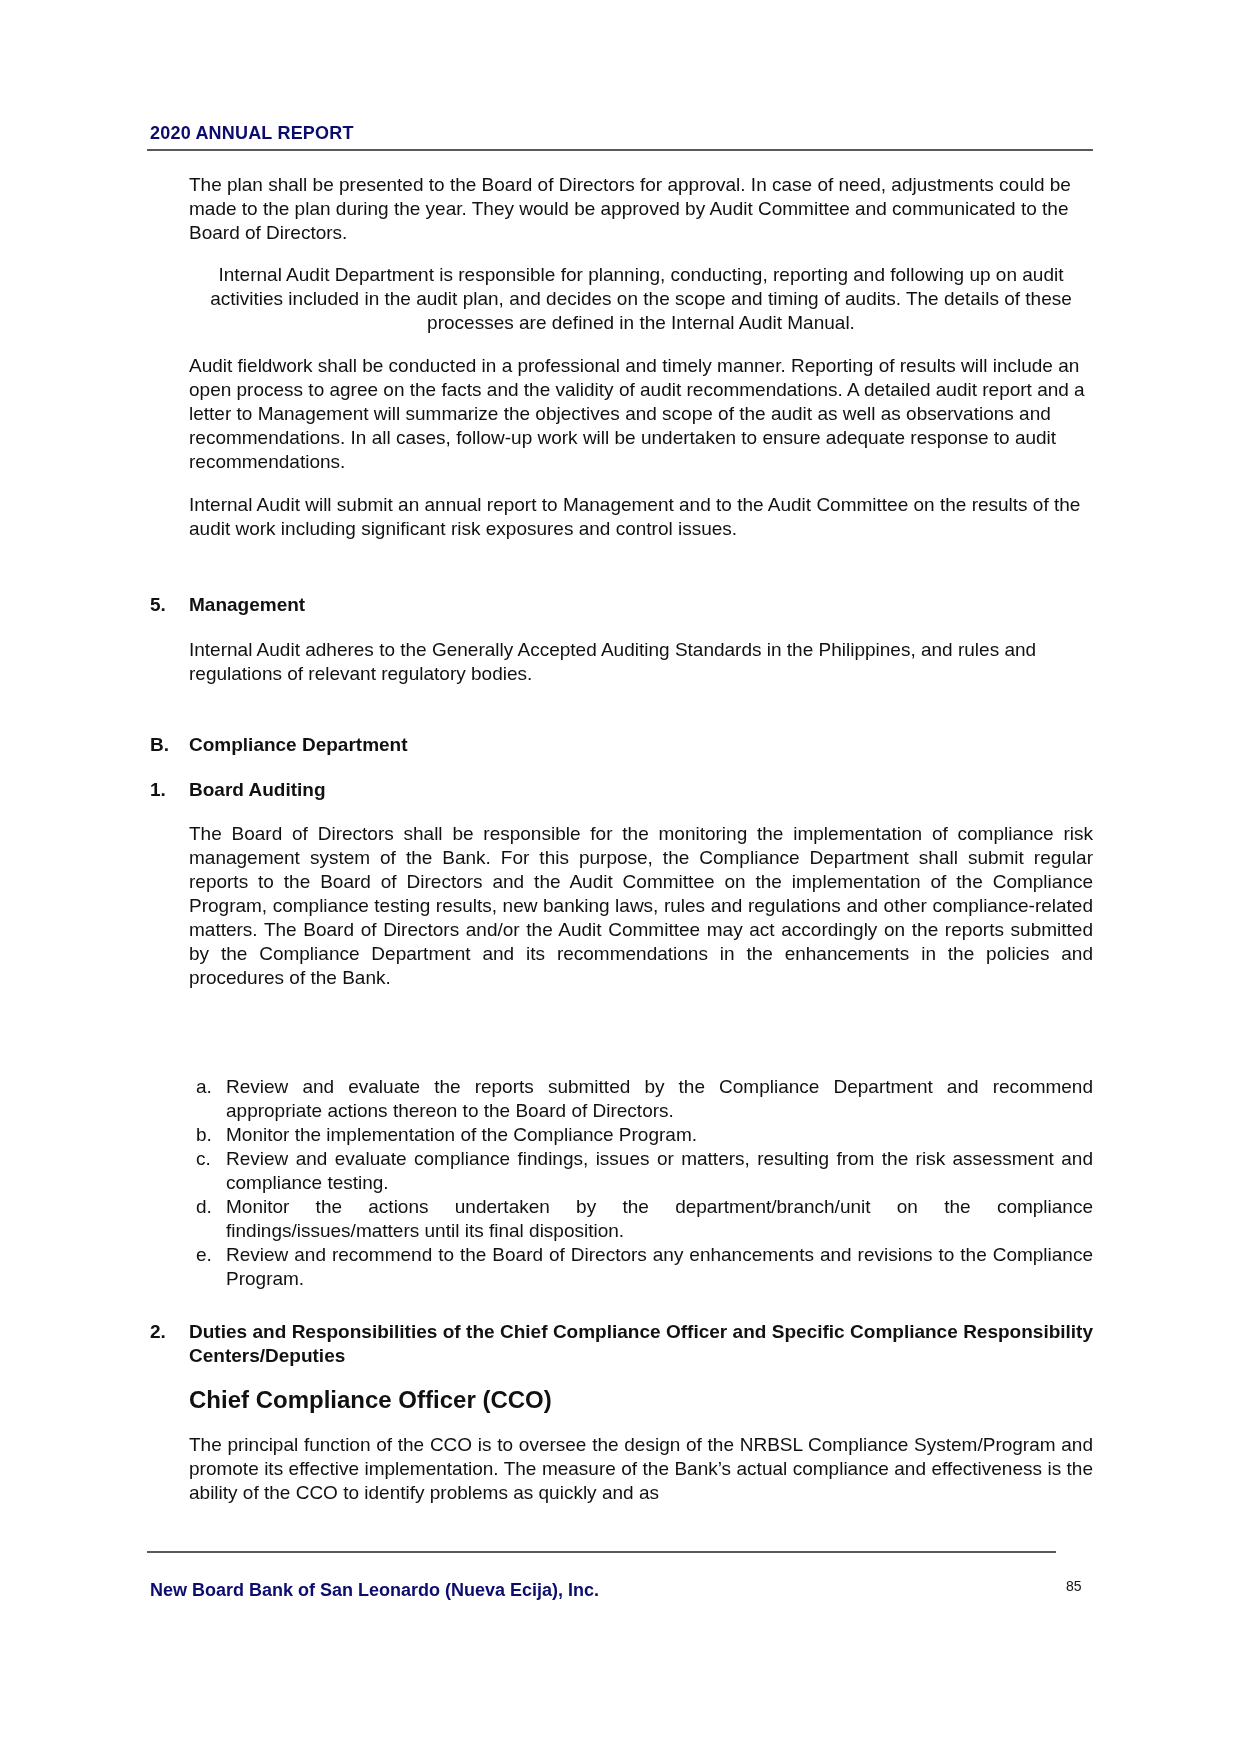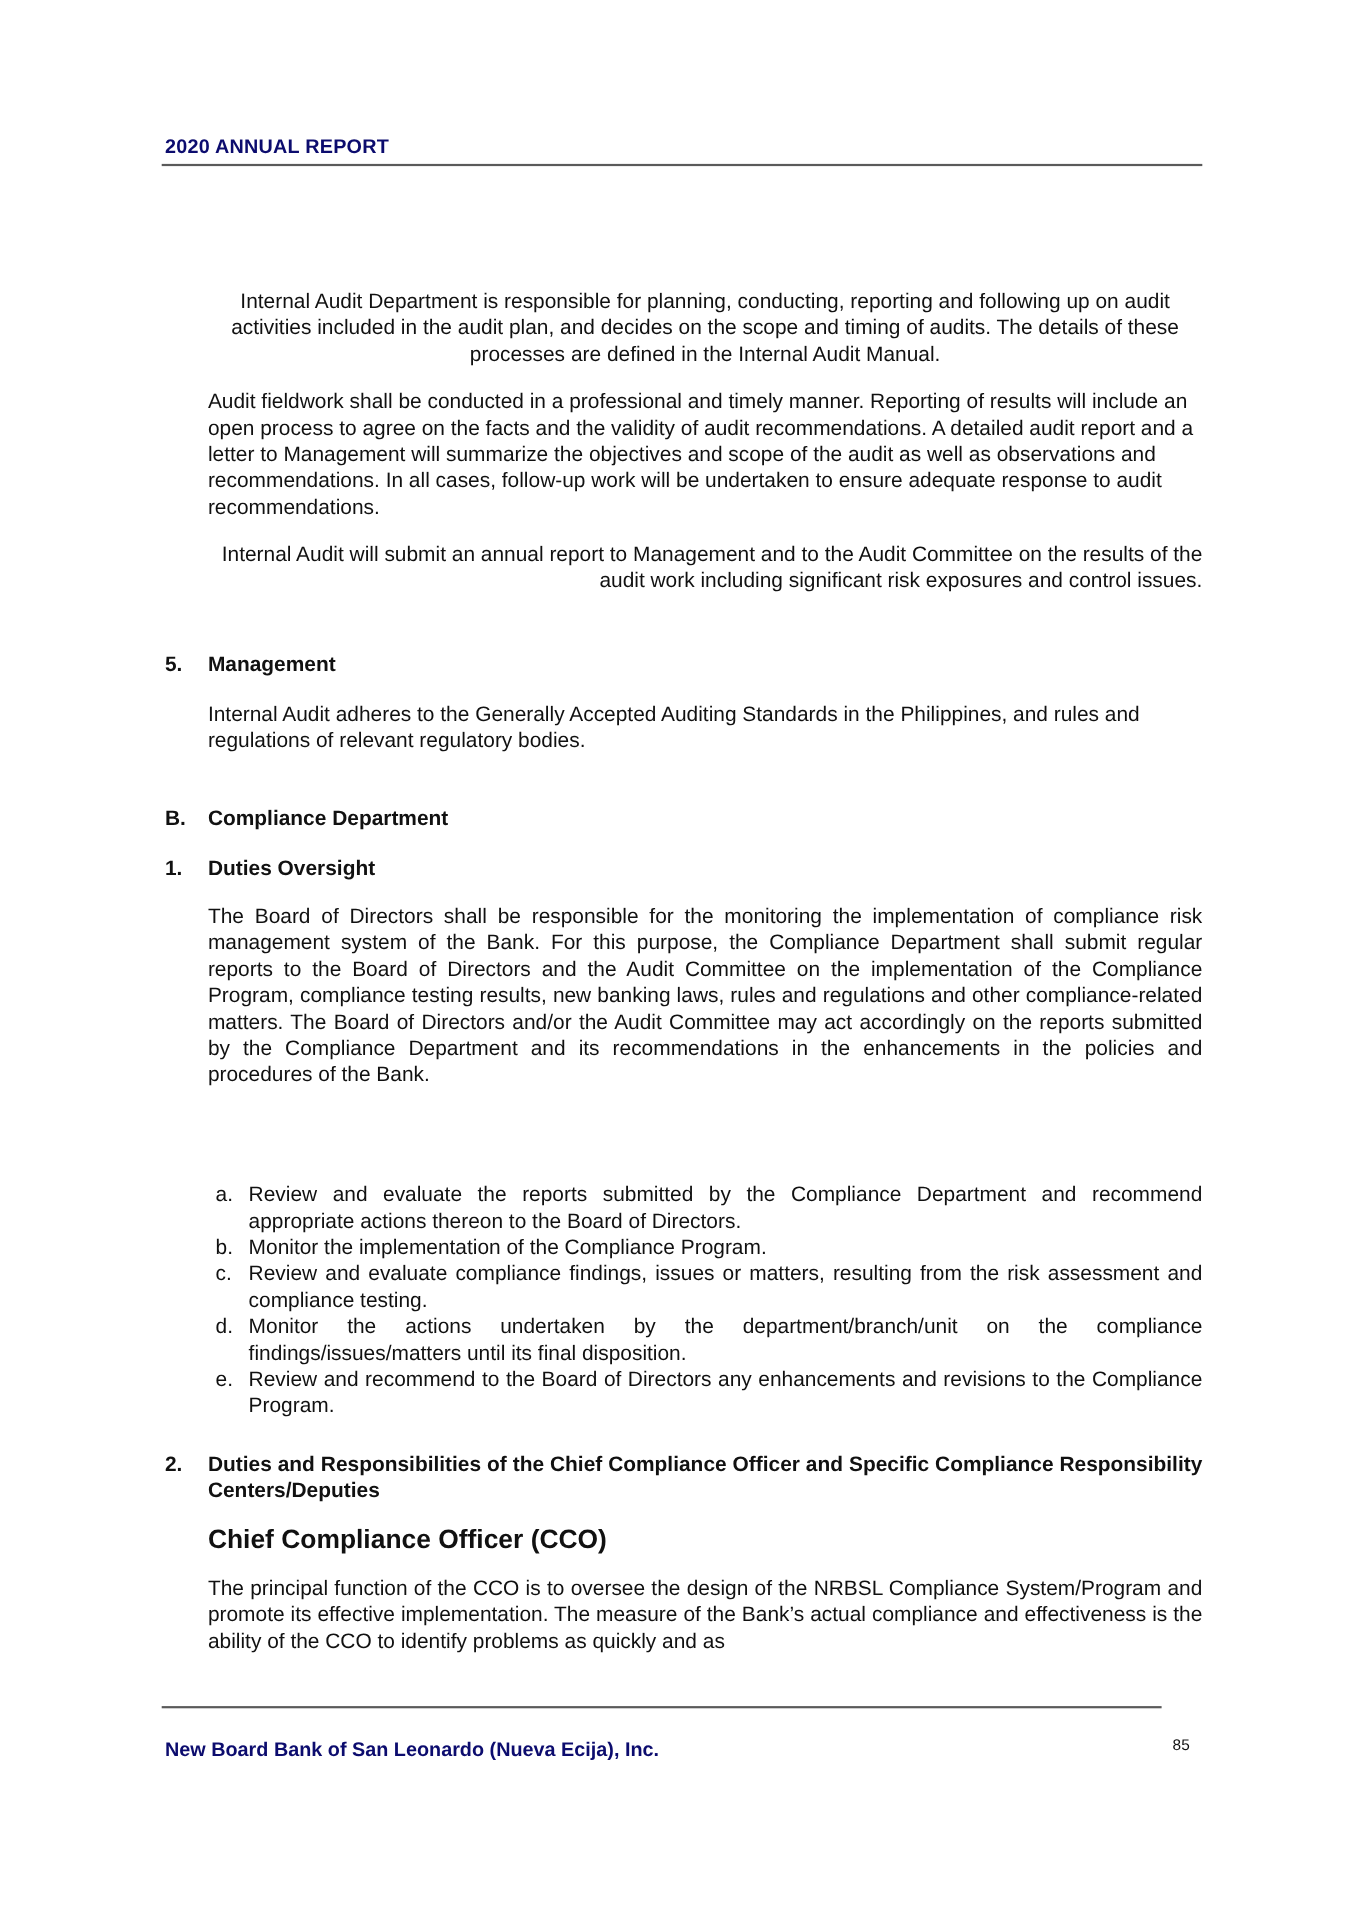--- a/index.html
+++ b/index.html
@@ -30,46 +30,49 @@
   .foot-page { position: absolute; left: 1066px; top: 1578px; font-size: 14px; color: #111111; }
 </style>
 </head>
 <body>
 
 <div class="page">
 
   <div class="running-head">2020 ANNUAL REPORT</div>
   <div class="head-rule"></div>
 
+  <div class="body-text" style="top:173px;">
+    <p>The plan shall be presented to the Board of Directors for approval. In case of need, adjustments could be made to the plan during the year. They would be approved by Audit Committee and communicated to the Board of Directors.</p>
+  </div>
   <div class="body-text" style="top:263px;text-align:center;">
     <p>Internal Audit Department is responsible for planning, conducting, reporting and following up on audit activities included in the audit plan, and decides on the scope and timing of audits. The details of these processes are defined in the Internal Audit Manual.</p>
   </div>
   <div class="body-text" style="top:354px;">
     <p>Audit fieldwork shall be conducted in a professional and timely manner. Reporting of results will include an open process to agree on the facts and the validity of audit recommendations. A detailed audit report and a letter to Management will summarize the objectives and scope of the audit as well as observations and recommendations. In all cases, follow-up work will be undertaken to ensure adequate response to audit recommendations.</p>
   </div>
-  <div class="body-text" style="top:493px;text-align:right;">
+  <div class="body-text" style="top:493px;">
     <p>Internal Audit will submit an annual report to Management and to the Audit Committee on the results of the audit work including significant risk exposures and control issues.</p>
   </div>
 
   <div class="heading" style="top:593px;">
     <span class="num">5.</span>
     <span class="txt">Management</span>
   </div>
   <div class="body-text" style="top:638px;">
     <p>Internal Audit adheres to the Generally Accepted Auditing Standards in the Philippines, and rules and regulations of relevant regulatory bodies.</p>
   </div>
 
   <div class="heading" style="top:733px;">
     <span class="num">B.</span>
     <span class="txt">Compliance Department</span>
   </div>
 
   <div class="heading" style="top:778px;">
     <span class="num">1.</span>
-    <span class="txt">Duties Oversight</span>
+    <span class="txt">Board Auditing</span>
   </div>
   <div class="body-text justify" style="top:822px;">
     <p>The Board of Directors shall be responsible for the monitoring the implementation of compliance risk management system of the Bank. For this purpose, the Compliance Department shall submit regular reports to the Board of Directors and the Audit Committee on the implementation of the Compliance Program, compliance testing results, new banking laws, rules and regulations and other compliance-related matters. The Board of Directors and/or the Audit Committee may act accordingly on the reports submitted by the Compliance Department and its recommendations in the enhancements in the policies and procedures of the Bank.</p>
   </div>
 
   <ul class="list" style="top:1075px;">
     <li>
       <span class="marker">a.</span>
       <span>Review and evaluate the reports submitted by the Compliance Department and recommend appropriate actions thereon to the Board of Directors.</span>
     </li>

